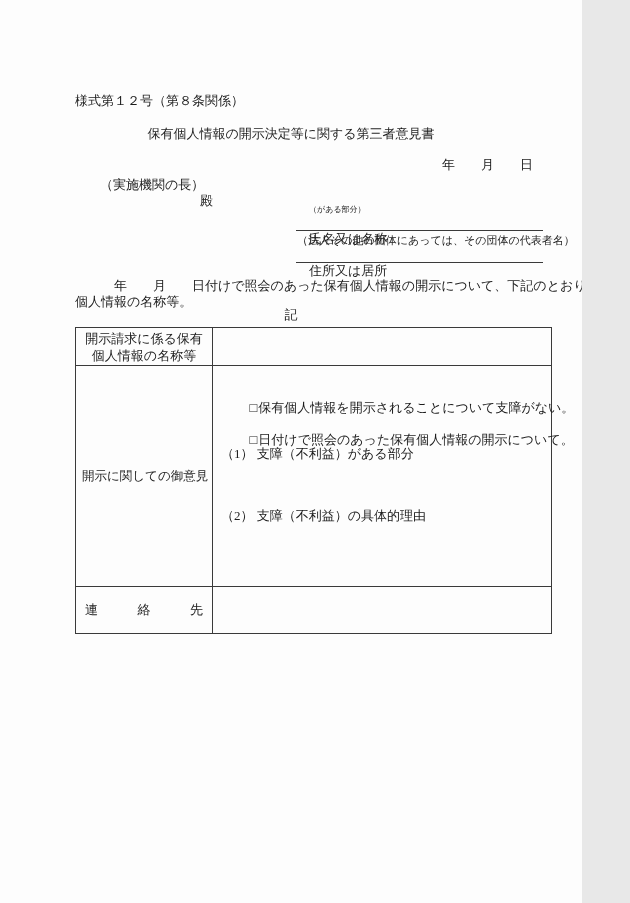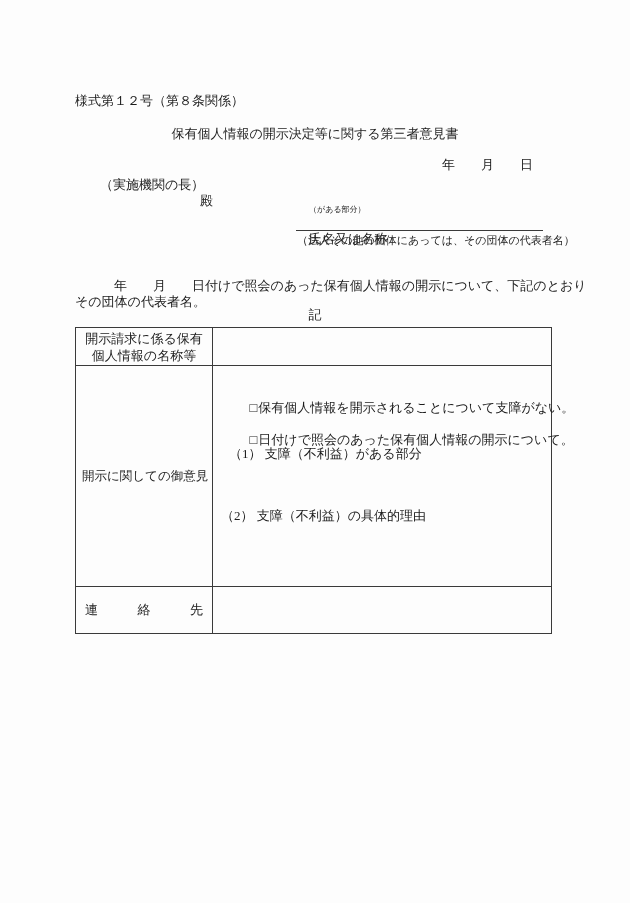--- a/index.html
+++ b/index.html
@@ -1,19 +1,19 @@
 <!DOCTYPE html>
 <html><head>
 <meta charset="utf-8">
 <style>
   * { margin:0; padding:0; box-sizing:border-box; }
   html,body { background:#e8e8e8; }
   .page {
     position:relative;
-    width:630px; height:903px;
+    width:582px; height:903px;
     background:#fdfdfd;
     font-family:"Liberation Serif","DejaVu Serif",serif;
     color:#1c1c1c;
     font-size:13px;
     overflow:hidden;
   }
   .abs { position:absolute; white-space:pre; }
   .form-number { left:75px; top:92px; }
   .doc-title { left:0; top:125px; width:100%; text-align:center; white-space:pre; }
   .date-line { left:442px; top:156px; }
@@ -47,21 +47,21 @@
   .row1 { height:38px;text-align:center; }
   .row1 .t-label { padding:2px 7px; line-height:17px; }
   .row2 { height:221px; }
   .row2 .t-label {
     display:flex; align-items:center; padding-left:6px;
     white-space:nowrap; font-size:12.5px;
   }
   .r2-line { position:absolute; left:4px; white-space:pre; }
   .opt1 { top:17px; }
   .opt2 { top:49px; }
-  .sub1 { top:79px; left:16px; }
+  .sub1 { top:79px; left:8px; }
   .sub2 { top:141px; left:8px; }
   .cb { margin-right:1px; }
   .row3 { height:46px; }
   .row3 .t-label {
     display:flex; justify-content:space-between; align-items:center;
     padding:0 9px;
   }
 </style>
 </head>
 <body>
@@ -77,23 +77,26 @@
   <div class="abs addressee">（実施機関の長）</div>
   <div class="abs dono">殿</div>
 
   <div class="abs furigana">（がある部分）</div>
 
   <div class="field-line name-field">
     <span>氏名又は名称</span>
   </div>
   <div class="field-note name-note">（法人その他の団体にあっては、その団体の代表者名）</div>
 
+  <div class="field-line address-field">
+    <span>住所又は居所</span>
+  </div>
 
   <div class="abs body-line1">　　　年　　月　　日付けで照会のあった保有個人情報の開示について、下記のとおり</div>
-  <div class="abs body-line2">その団体の代表者名。</div>
+  <div class="abs body-line2">個人情報の名称等。</div>
 
   <div class="abs record-label">記</div>
 
   <div class="form-table">
 
     <div class="t-row row1">
       <div class="t-label">
         <div>開示請求に係る保有</div>
         <div>個人情報の名称等</div>
       </div>

